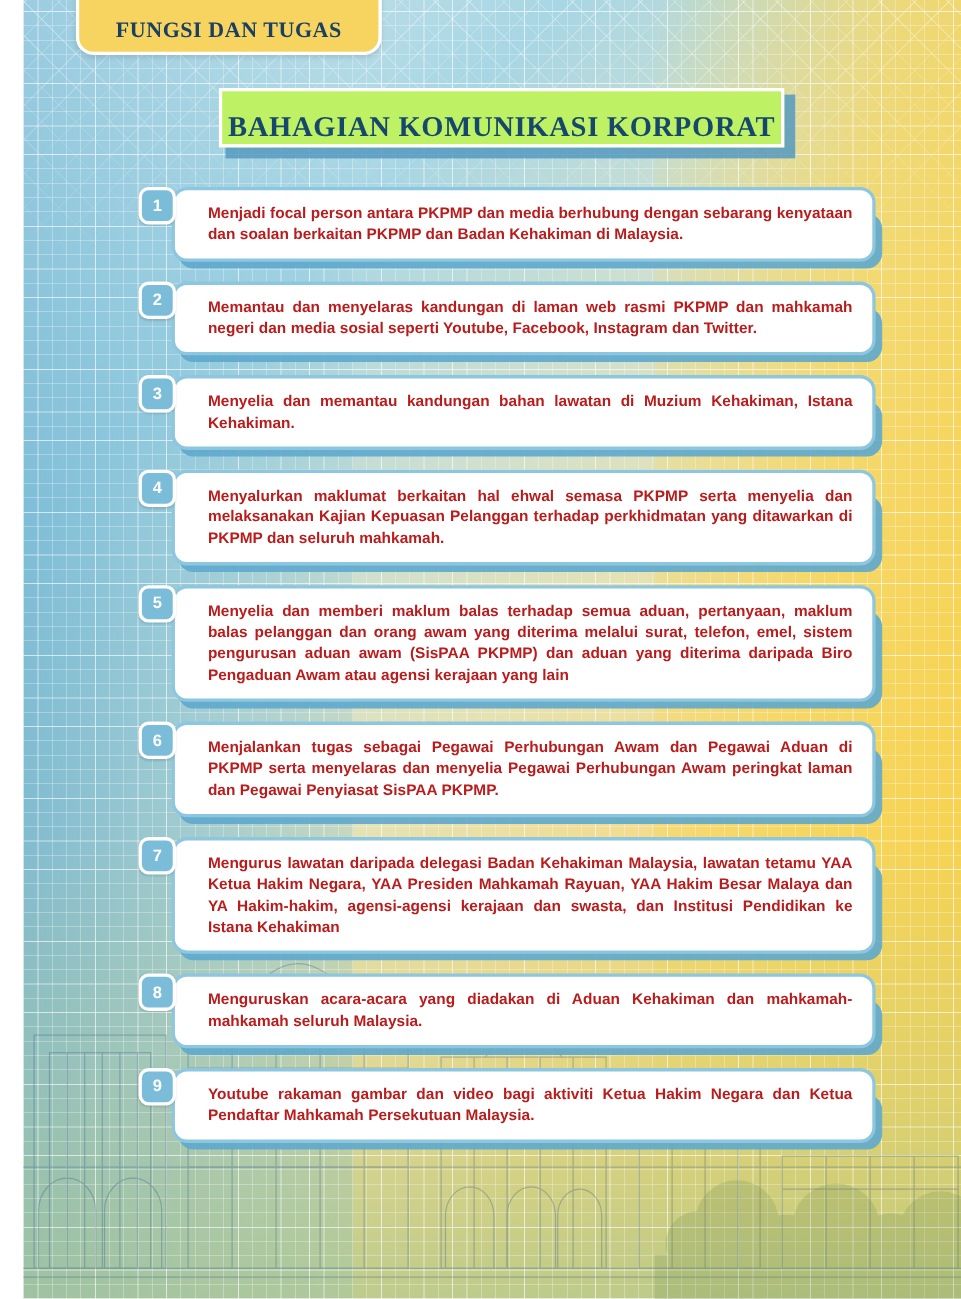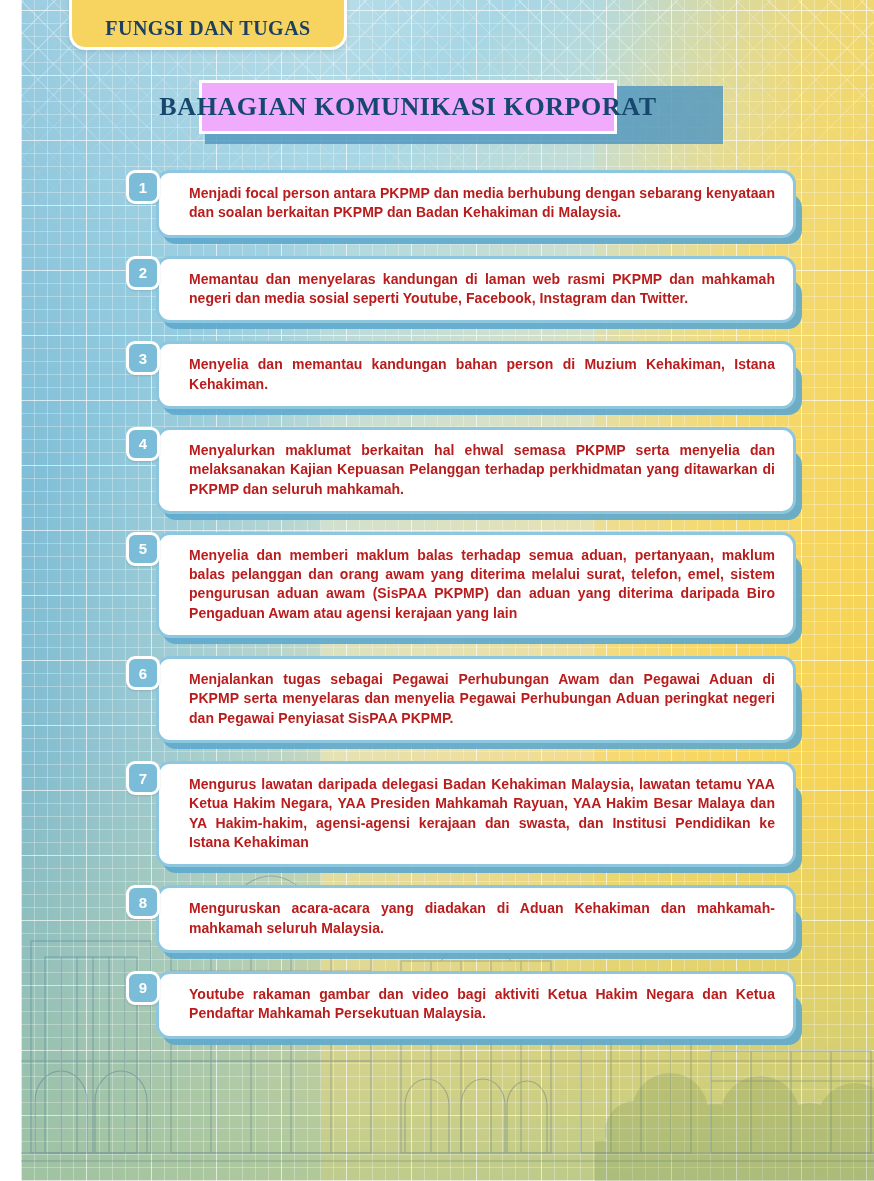--- a/index.html
+++ b/index.html
@@ -140,26 +140,26 @@
     left: 6px;
     width: 518px;
     height: 58px;
     background: #5599bf;
     opacity: .85;
   }
   .title-bar {
     position: absolute;
     top: 0;
     left: 0;
-    width: 418px;
+    width: 514px;
     height: 54px;
-    background: #f0abfc;
+    background: #bef264;
     border: 3px solid #ffffff;
     display: flex;
-    align-items: center;
+    align-items: flex-end;
     justify-content: center;
     box-sizing: border-box;
   }
   .title-text {
     font-family: "Liberation Serif", serif;
     font-weight: bold;
     font-size: 26px;
     letter-spacing: .6px;
     color: #16486e;
     white-space: nowrap;
@@ -336,21 +336,21 @@
       <div class="card-shadow"></div>
       <div class="card">
         <p>Memantau dan menyelaras kandungan di laman web rasmi PKPMP dan mahkamah negeri dan media sosial seperti Youtube, Facebook, Instagram dan Twitter.</p>
       </div>
     </div>
 
     <div class="item">
       <div class="num-badge">3</div>
       <div class="card-shadow"></div>
       <div class="card">
-        <p>Menyelia dan memantau kandungan bahan person di Muzium Kehakiman, Istana Kehakiman.</p>
+        <p>Menyelia dan memantau kandungan bahan lawatan di Muzium Kehakiman, Istana Kehakiman.</p>
       </div>
     </div>
 
     <div class="item">
       <div class="num-badge">4</div>
       <div class="card-shadow"></div>
       <div class="card">
         <p>Menyalurkan maklumat berkaitan hal ehwal semasa PKPMP serta menyelia dan melaksanakan Kajian Kepuasan Pelanggan terhadap perkhidmatan yang ditawarkan di PKPMP  dan seluruh mahkamah.</p>
       </div>
     </div>
@@ -360,21 +360,21 @@
       <div class="card-shadow"></div>
       <div class="card">
         <p>Menyelia dan memberi maklum balas terhadap semua aduan, pertanyaan, maklum balas pelanggan dan orang awam yang diterima melalui surat, telefon, emel, sistem pengurusan aduan awam (SisPAA PKPMP) dan aduan yang diterima daripada Biro Pengaduan Awam atau agensi kerajaan yang lain</p>
       </div>
     </div>
 
     <div class="item">
       <div class="num-badge">6</div>
       <div class="card-shadow"></div>
       <div class="card">
-        <p>Menjalankan tugas sebagai Pegawai Perhubungan Awam dan Pegawai Aduan di PKPMP serta menyelaras dan menyelia Pegawai Perhubungan Aduan peringkat negeri dan Pegawai Penyiasat SisPAA PKPMP.</p>
+        <p>Menjalankan tugas sebagai Pegawai Perhubungan Awam dan Pegawai Aduan di PKPMP serta menyelaras dan menyelia Pegawai Perhubungan Awam peringkat laman dan Pegawai Penyiasat SisPAA PKPMP.</p>
       </div>
     </div>
 
     <div class="item">
       <div class="num-badge">7</div>
       <div class="card-shadow"></div>
       <div class="card">
         <p>Mengurus lawatan daripada delegasi Badan Kehakiman Malaysia, lawatan tetamu YAA Ketua Hakim Negara, YAA Presiden Mahkamah Rayuan, YAA Hakim Besar Malaya dan YA Hakim-hakim, agensi-agensi kerajaan dan swasta, dan Institusi Pendidikan ke Istana Kehakiman</p>
       </div>
     </div>

